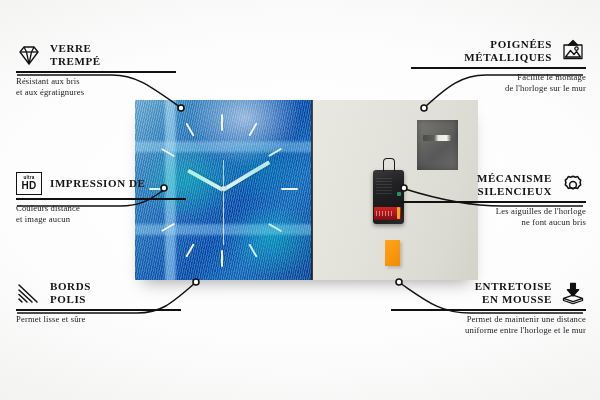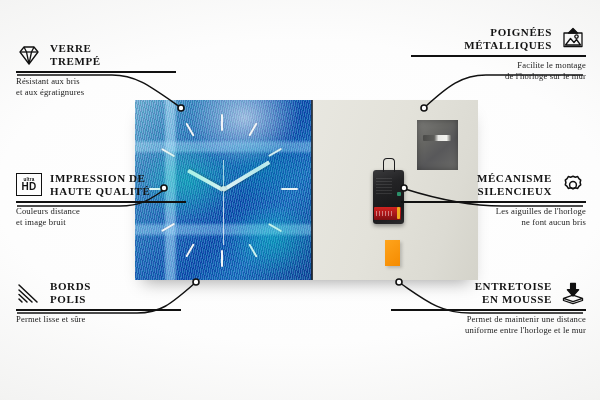--- a/index.html
+++ b/index.html
@@ -105,21 +105,21 @@
   .hd-badge{
     width:24px;height:21px;border:1.4px solid #111;display:flex;flex-direction:column;
     align-items:center;justify-content:center;flex:0 0 auto;line-height:1;
   }
   .hd-ultra{font-size:4.6px;font-weight:bold;letter-spacing:.2px;color:#111;font-family:"Liberation Sans",sans-serif;}
   .hd-main{font-size:10px;font-weight:bold;color:#111;font-family:"Liberation Sans",sans-serif;letter-spacing:.2px;}
   
   #f-glass    {left:16px; top:42px;  width:160px;}
   #f-print    {left:16px; top:172px; width:170px;}
   #f-edges    {left:16px; top:280px; width:165px;}
-  #f-handles  {right:14px;top:26px;  width:175px;}
+  #f-handles  {right:14px;top:38px;  width:175px;}
   #f-mechanism{right:14px;top:172px; width:185px;}
   #f-spacer   {right:14px;top:280px; width:195px;}
   #links{position:absolute;left:0;top:0;width:600px;height:400px;pointer-events:none;}
 </style>
 </head>
 <body>
 
 <div id="stage">
 
   <div id="product">
@@ -206,27 +206,26 @@
   </div>
 
   <div class="feature left" id="f-print">
     <div class="feat-head">
       <div class="hd-badge">
         <span class="hd-ultra">ultra</span>
         <span class="hd-main">HD</span>
       </div>
       <div class="feat-title">
         <div>IMPRESSION DE</div>
-        <div>HAUTE QUALITÉ</div>
       </div>
     </div>
     <div class="rule"></div>
     <div class="feat-desc">
       <div>Couleurs distance</div>
-      <div>et image bruit</div>
+      <div>et image aucun</div>
     </div>
   </div>
 
   <div class="feature left" id="f-edges">
     <div class="feat-head">
       <svg class="ico" viewBox="0 0 26 24">
         <g stroke="#111" stroke-width="1.5" stroke-linecap="round">
           <path d="M3 4 L21 21"></path>
             <path d="M3 9 L16 21"></path>
             <path d="M3 13.5 L11 21"></path>

